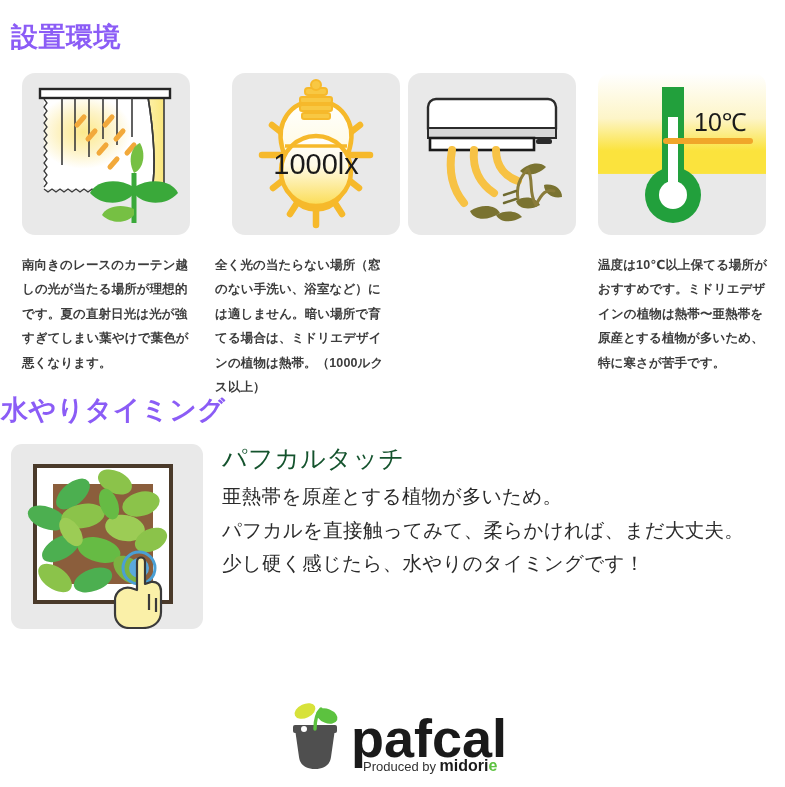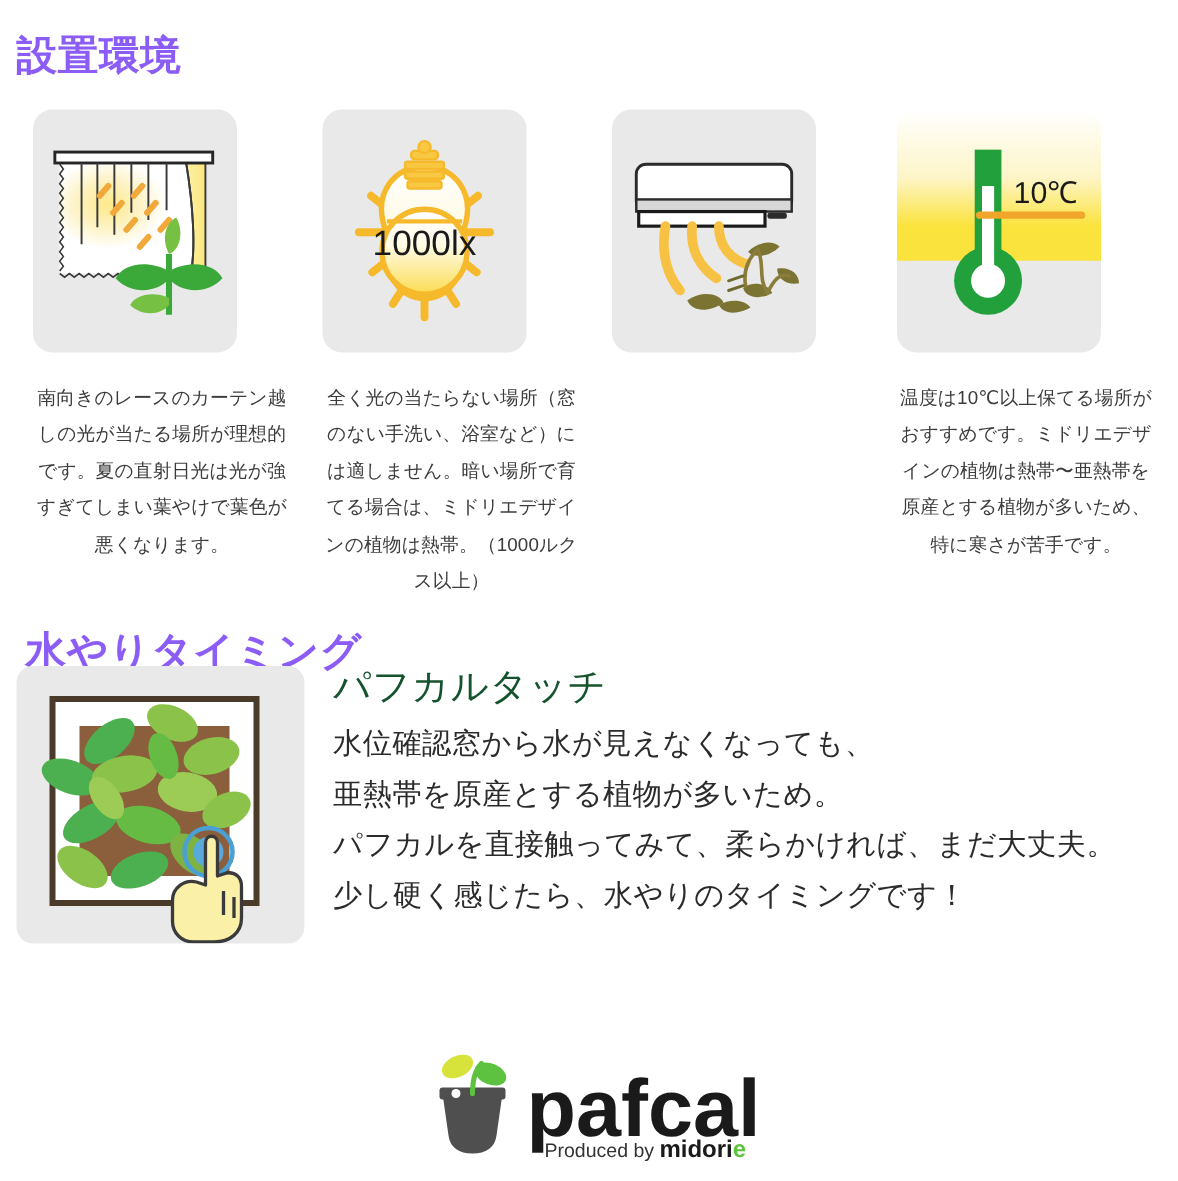--- a/index.html
+++ b/index.html
@@ -16,52 +16,53 @@
   
   .sec-head{
     position:absolute;
     font-size:27px;
     font-weight:700;
     letter-spacing:0.5px;
     color:#8b5cf6;
     white-space:nowrap;
   }
   #head-env{left:11px;top:19px;}
-  #head-water{left:17px;top:392px;margin-top:24px;}
+  #head-water{left:1px;top:392px;}
 
   
   .env-row{position:absolute;left:0;top:73px;width:785px;height:165px;}
   .env-col{position:absolute;top:0;width:168px;}
   .env-col.c0{left:22px;}
-  .env-col.c1{left:215px;text-decoration:underline;}
+  .env-col.c1{left:232px;text-decoration:underline;}
   .env-col.c2{left:408px;}
   .env-col.c3{left:598px;}
   .icon-box{
-    width:136px;height:162px;
+    width:168px;height:162px;
     background:#e9e9e9;
     border-radius:13px;
     overflow:hidden;
     position:relative;
   }
   .icon-box.thermo{
     background:
       linear-gradient(to bottom,#ffffff 0%,#fdf5c8 28%,#fbe33d 48%,#fbe33d 62%,#e9e9e9 62.5%,#e9e9e9 100%);
   }
   .icon-box svg{display:block;width:100%;height:100%;}
 
   
   .env-cap{
     position:absolute;
     top:253px;
     width:172px;
     font-size:12.5px;
     line-height:1.95;
     color:#3c3c3c;
-    text-align:center;
+    text-align:left;
     letter-spacing:0.1px;
+    font-weight:bold;
   }
   .env-cap.c0{left:22px;}
   .env-cap.c1{left:215px;}
   .env-cap.c2{left:408px;}
   .env-cap.c3{left:598px;}
 
   
   .water-img{
     position:absolute;left:11px;top:444px;
     width:192px;height:185px;
@@ -284,21 +285,20 @@
                  L104 156 C104 148 112 142 120 144
                  L126 146 Z"></path>
         <path d="M138 150 L138 166" fill="none"></path>
         <path d="M145 154 L145 168" fill="none"></path>
       </g>
     </svg>
   </div>
 
   <div class="water-text">
     <div class="water-title">パフカルタッチ</div>
-    <div class="water-line">水位確認窓から水が見えなくなっても、</div>
     <div class="water-line">亜熱帯を原産とする植物が多いため。</div>
     <div class="water-line">パフカルを直接触ってみて、柔らかければ、まだ大丈夫。</div>
     <div class="water-line">少し硬く感じたら、水やりのタイミングです！</div>
   </div>
 
   <div class="logo">
     <svg viewBox="0 0 225 78" xmlns="http://www.w3.org/2000/svg">
 
       <g>
 

